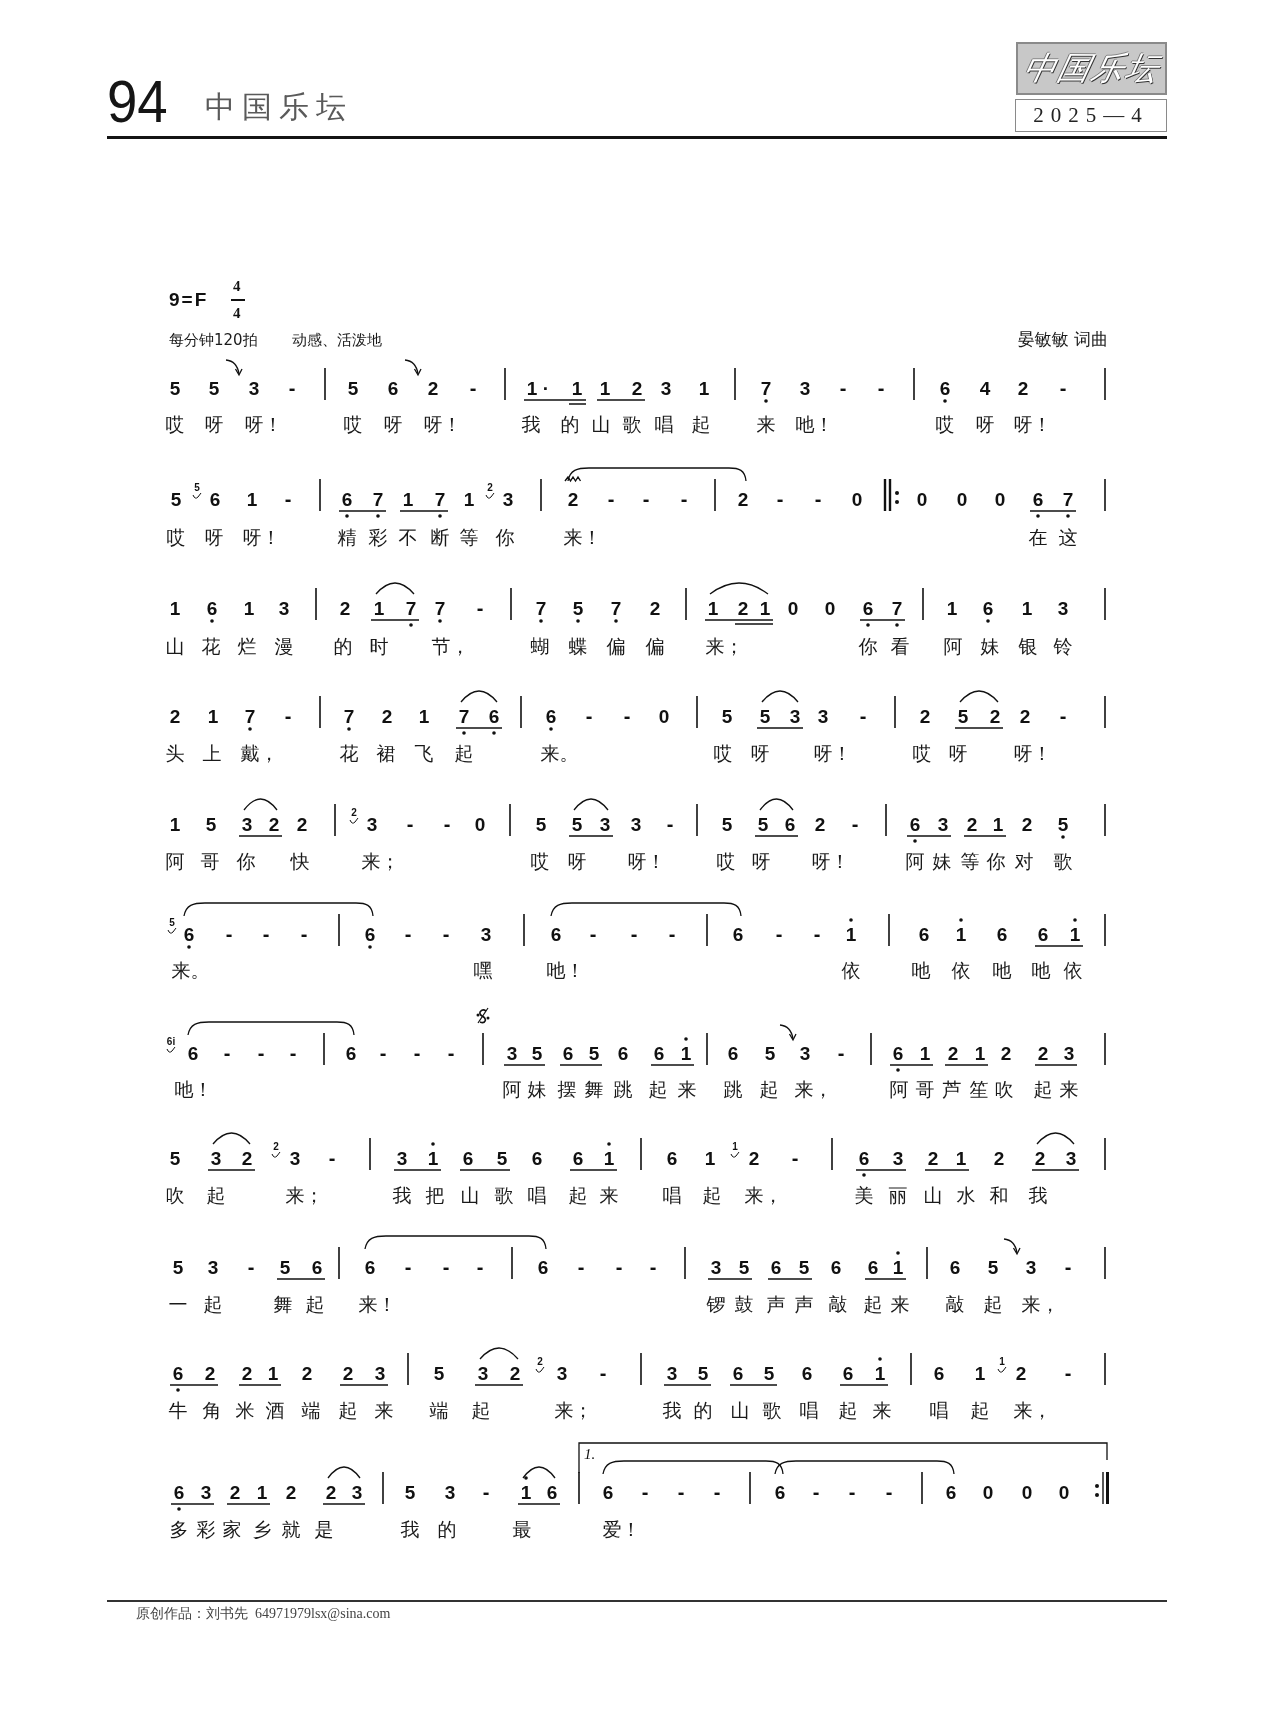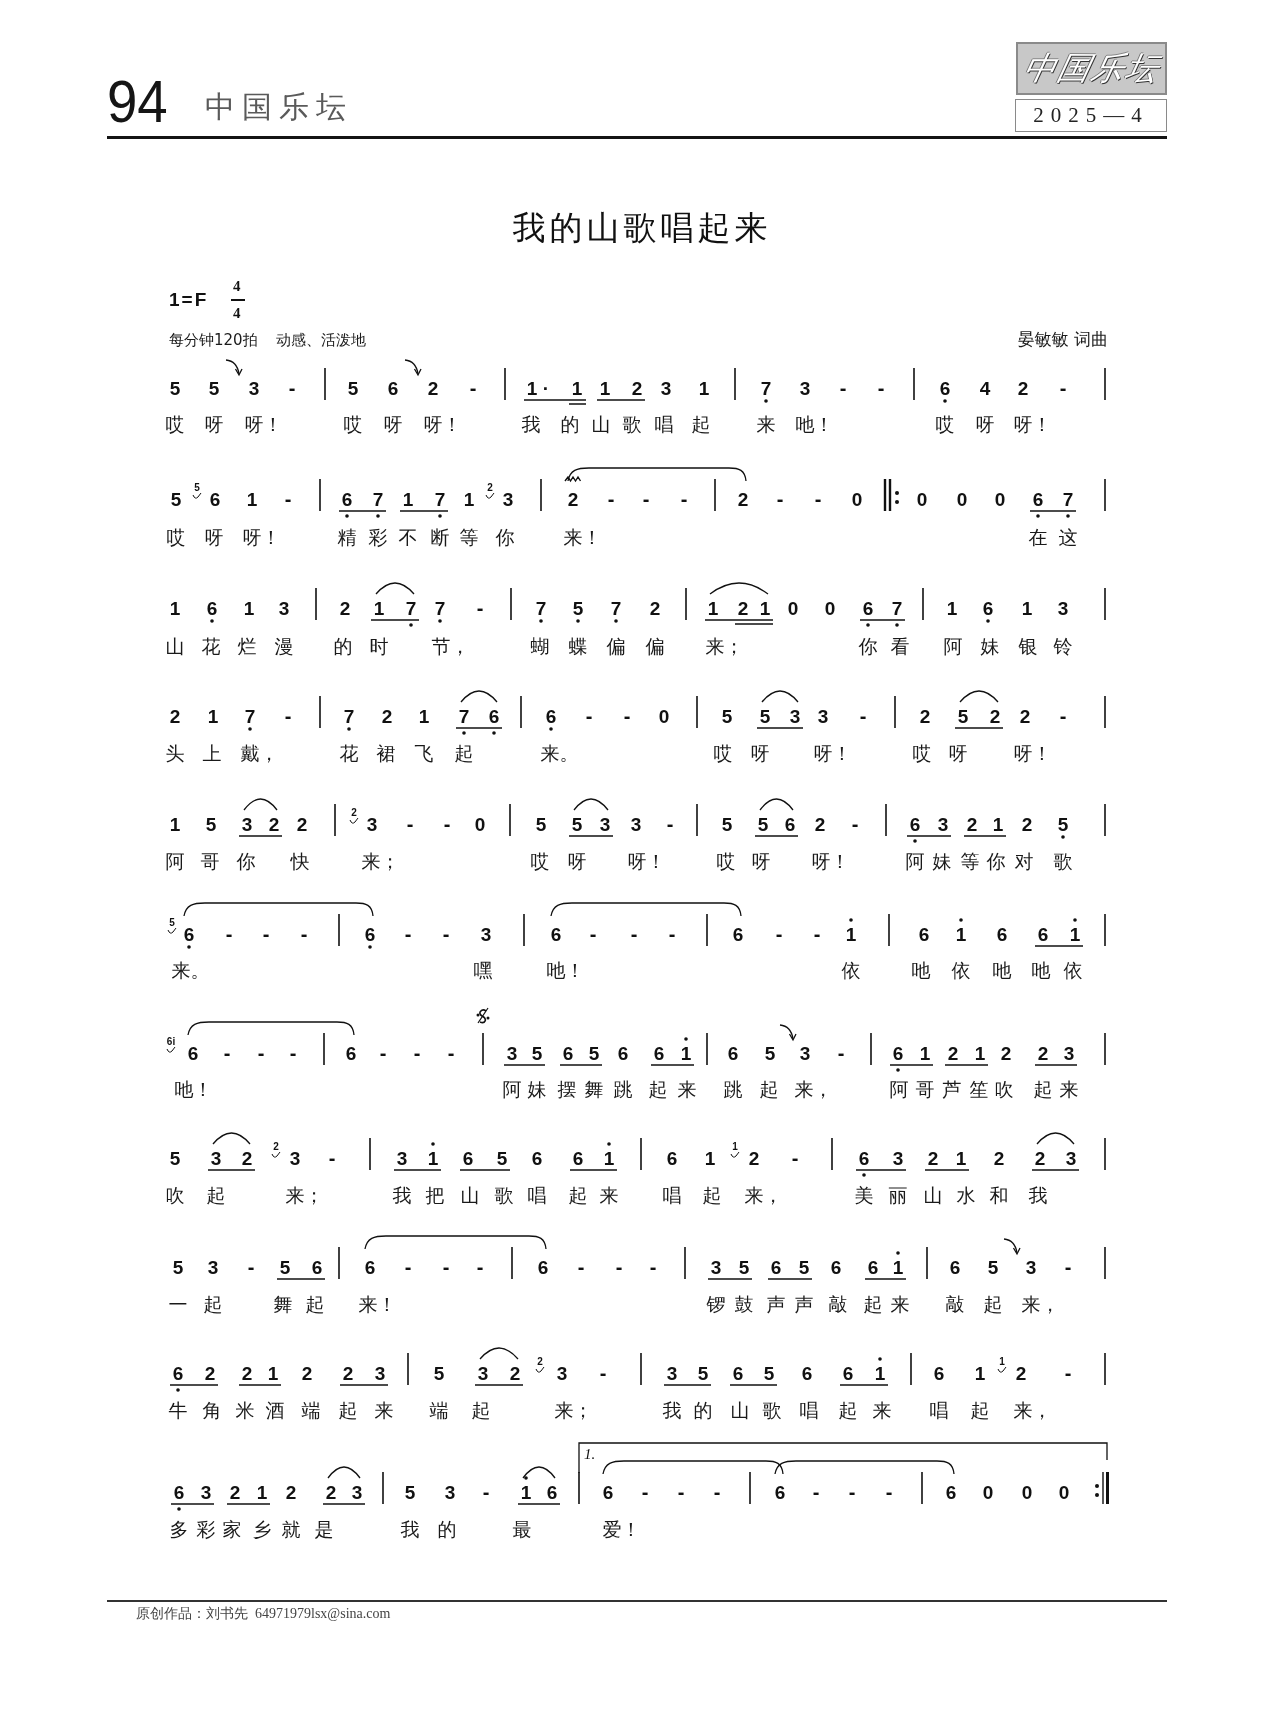--- a/index.html
+++ b/index.html
@@ -35,27 +35,26 @@
 <div class="page">
 
   <div class="abs pgnum">94</div>
   <div class="abs section">中国乐坛</div>
   <div class="abs logo">
     <span>中国乐坛</span>
   </div>
   <div class="abs issue">2025—4</div>
   <div class="abs rule"></div>
 
-  <div class="abs title">我的山歌唱起来</div>
-  <div class="abs key">1=F</div>
+  <div class="abs key">9=F</div>
   <div class="abs ts ts-top">4</div>
   <div class="abs ts-line"></div>
   <div class="abs ts ts-bot">4</div>
   <div class="abs tempo" style="left:169px">每分钟120拍</div>
-  <div class="abs tempo" style="left:276px">动感、活泼地</div>
+  <div class="abs tempo" style="left:292px">动感、活泼地</div>
   <div class="abs credits">晏敏敏 词曲</div>
 
   <div id="score">
     <svg id="score-svg" width="1280" height="1725" viewBox="0 0 1280 1725">
         <line x1="325" y1="368" x2="325" y2="400" stroke="#111" stroke-width="1.6"></line>
         <line x1="505" y1="368" x2="505" y2="400" stroke="#111" stroke-width="1.6"></line>
         <line x1="735" y1="368" x2="735" y2="400" stroke="#111" stroke-width="1.6"></line>
         <circle cx="766" cy="401" r="1.8" fill="#111"></circle>
         <line x1="914" y1="368" x2="914" y2="400" stroke="#111" stroke-width="1.6"></line>
         <circle cx="945" cy="401" r="1.8" fill="#111"></circle>

